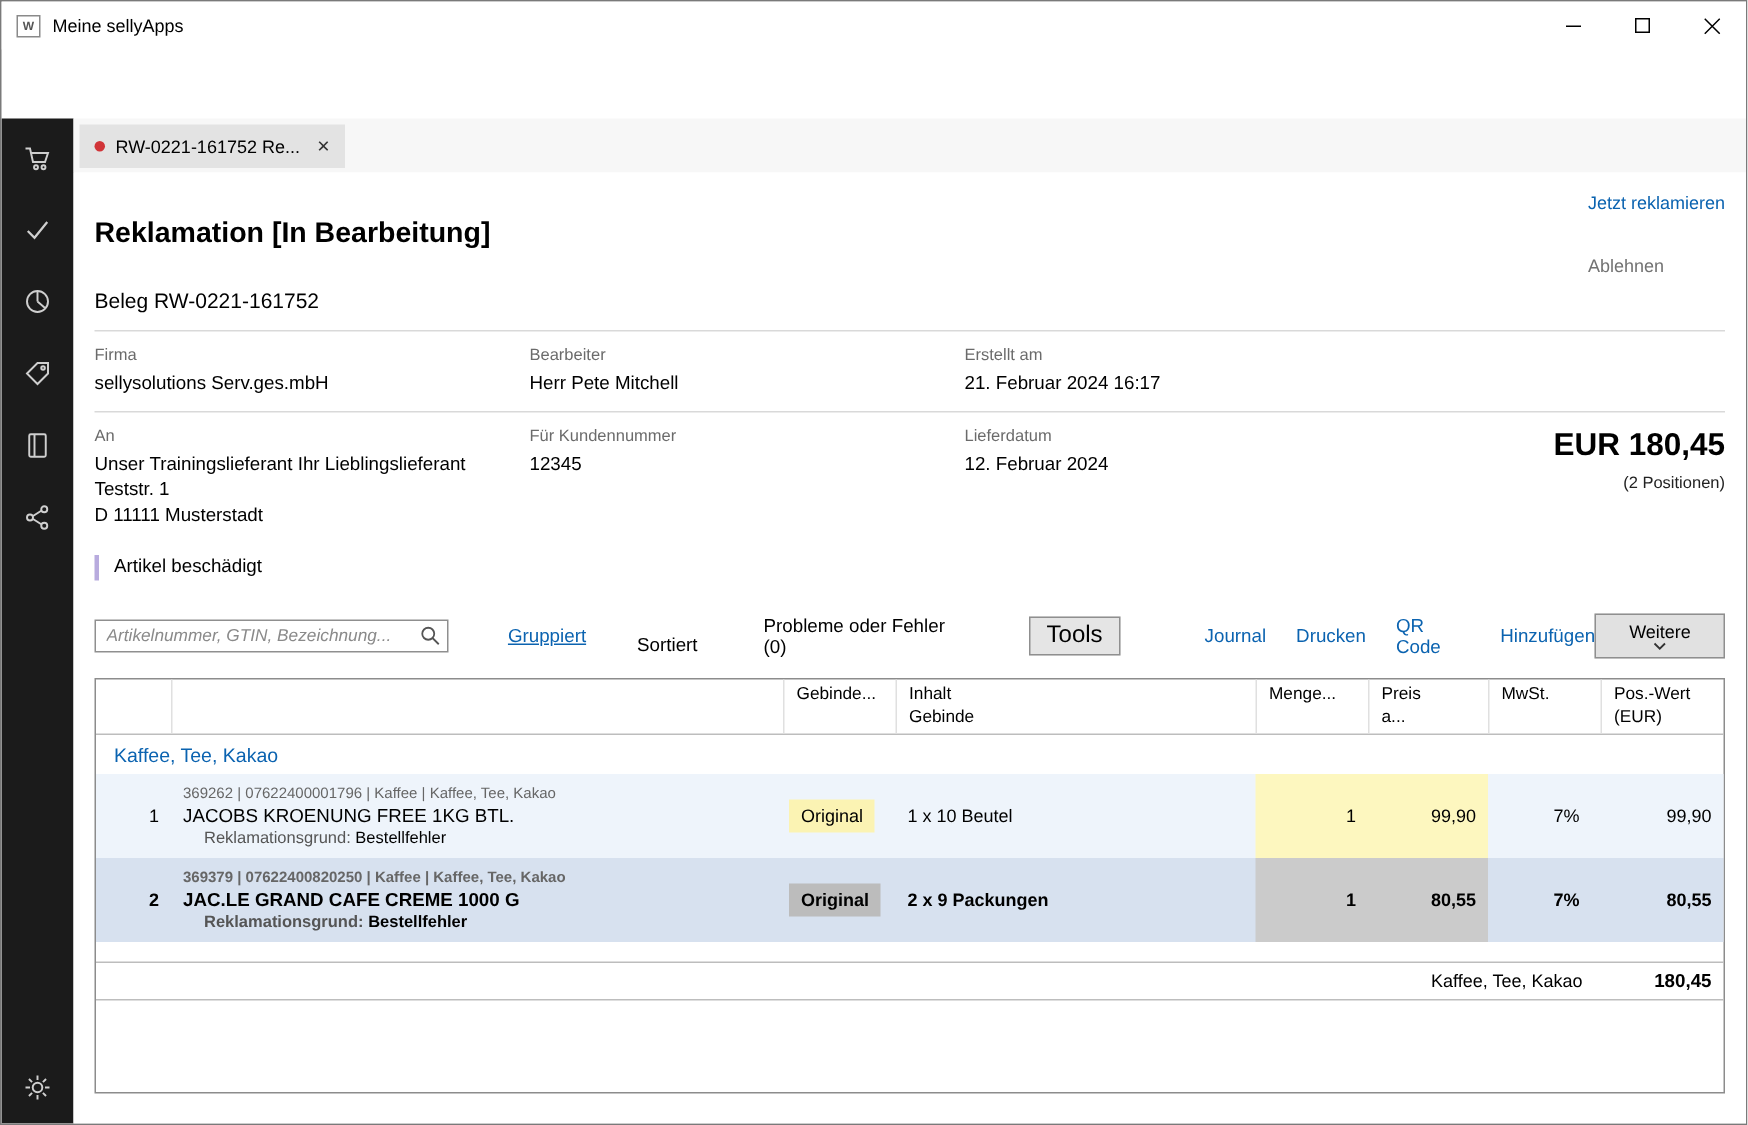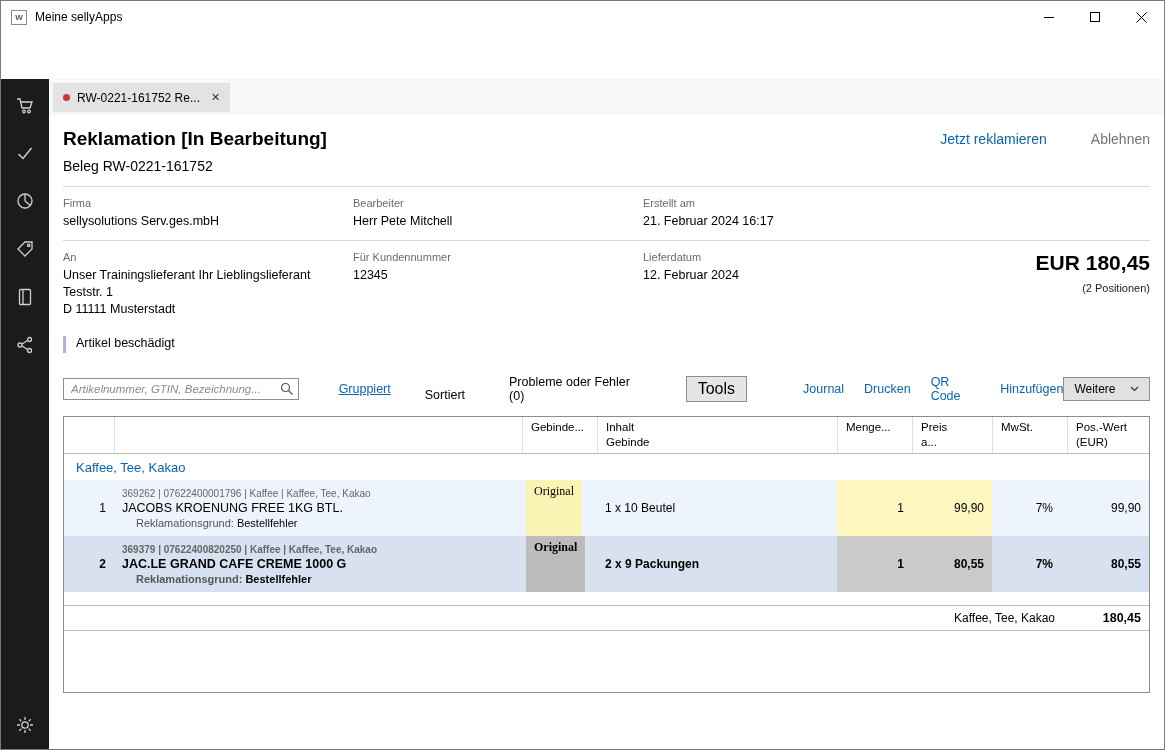--- a/index.html
+++ b/index.html
@@ -32,21 +32,21 @@
   .tabstrip { position:absolute; left:48px; top:78px; right:0; height:36px; background:#f7f7f7; }
   .tab { margin:4px 0 0 4px; height:29px; background:#e3e3e3; display:inline-flex; align-items:center; padding:0 10px; gap:7px; font-size:12px; }
   .tab-dot { width:7px; height:7px; border-radius:50%; background:#d13438; }
   .tab-close { font-size:11px; color:#333; margin-left:4px; }
 
   
   .content { position:absolute; left:48px; top:114px; right:0; bottom:0; background:#fff; overflow:hidden; }
 
   .doc-head { display:flex; justify-content:space-between; align-items:center; padding:13px 14px 0 14px; }
   .doc-title { font-size:19px; font-weight:bold; }
-  .doc-actions { display:flex; gap:44px; font-size:14px; }
+  .doc-actions { display:flex; gap:28px; font-size:12px;flex-direction:column; }
   .action-primary { color:#0b63b0; cursor:pointer; }
   .action-secondary { color:#737373; cursor:pointer; }
   .doc-subtitle { margin:8px 0 0 14px; font-size:14px; }
   .divider { height:1px; background:#d9d9d9; margin:12px 14px 0; }
 
   .fields-row { display:flex; padding:10px 14px 0 14px; }
   .fcol { width:290px; white-space:nowrap; }
   .flabel { font-size:11px; color:#6b6b6b; }
   .fvalue { font-size:12.5px; margin-top:5px; }
   .fvalue.line { margin-top:3px; }
@@ -62,38 +62,38 @@
   .search-wrap { position:relative; width:248px; }
   .search-input { width:100%; height:22px; border:1px solid #8f8f8f; padding:2px 24px 2px 7px; font-size:11.5px; font-family:"Liberation Sans",sans-serif; }
   .search-input::placeholder { font-style:italic; color:#8a8a8a; }
   .search-icon { position:absolute; right:5px; top:4px; }
   .tb-link { color:#0b63b0; cursor:pointer; }
   .tb-plain { color:#000; cursor:pointer; }
   .u { text-decoration:underline; }
   .ml40{margin-left:40px;} .ml34{margin-left:34px;margin-top:12px;} .ml44{margin-left:44px;} .ml42{margin-left:42px;}
   .ml56{margin-left:56px;} .ml20{margin-left:20px;}
   .tools-btn { background:#e5e5e5; border:1px solid #8f8f8f; padding:3px 11px; font-size:16px; cursor:pointer;margin-left:44px; }
-  .weitere-btn { margin-left:auto; background:#e1e1e1; border:1px solid #8f8f8f; padding:4px 10px; width:90px; display:flex; align-items:center; justify-content:space-between; font-size:12px; cursor:pointer; }
+  .weitere-btn { margin-left:auto; background:#e1e1e1; border:1px solid #8f8f8f; padding:4px 10px; width:90px; display:flex; align-items:center; justify-content:space-between; font-size:12px; cursor:pointer;flex-direction:column; }
 
   
   .table { margin:13px 14px 0; border:1px solid #8c8c8c; height:277px; display:flex; flex-direction:column; font-size:12px; }
   .thead { display:flex; border-bottom:1px solid #bdbdbd; height:37px; }
   .th { padding:3px 8px; font-size:11.5px; line-height:1.3; border-left:1px solid #e0e0e0; }
   .th:first-child { border-left:none; }
   .group-row { padding:6px 12px 4px; color:#0b63b0; font-size:13px; height:26px; }
   .trow { display:flex; height:56px; }
   .row1 { background:#eef4fb; }
   .row2 { background:#d7e1ef; font-weight:bold; }
   .c-num { width:50px; display:flex; align-items:center; justify-content:flex-end; padding-right:8px; flex:0 0 50px; }
   .c-art { flex:1; padding:5px 8px; display:flex; flex-direction:column; justify-content:center; gap:2px; overflow:hidden; }
   .meta { font-size:10px; color:#666; }
   .aname { font-size:12.5px; }
   .reason { font-size:11px; padding-left:14px; }
   .reason-label { color:#555; }
-  .c-geb { width:75px; flex:0 0 75px; display:flex; padding-left:4px;font-family:Liberation Serif, serif; }
+  .c-geb { width:75px; flex:0 0 75px; display:flex; align-items:center; padding-left:4px; }
   .chip { padding:4px 8px; font-size:12px; }
   .chip-yellow { background:#fbf3b3; }
   .chip-gray { background:#bcbcbc; }
   .c-inh { width:240px; flex:0 0 240px; display:flex; align-items:center; padding:0 8px; }
   .c-men { width:75px; flex:0 0 75px; display:flex; align-items:center; justify-content:flex-end; padding-right:8px; }
   .c-pre { width:80px; flex:0 0 80px; display:flex; align-items:center; justify-content:flex-end; padding-right:8px; }
   .fill-yellow { background:#fdf7bf; }
   .fill-gray { background:#cbcbcb; }
   .c-mwst { width:75px; flex:0 0 75px; display:flex; align-items:center; justify-content:flex-end; padding-right:14px; }
   .c-pos { width:82px; flex:0 0 82px; display:flex; align-items:center; justify-content:flex-end; padding-right:8px; }

